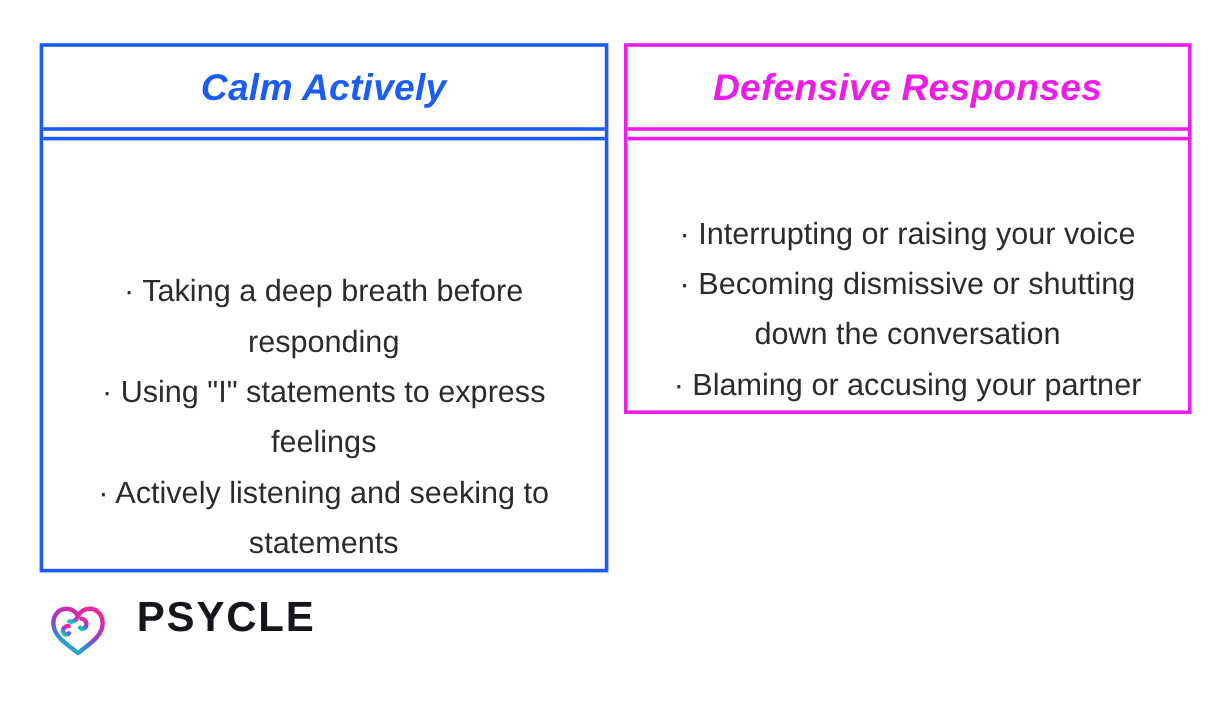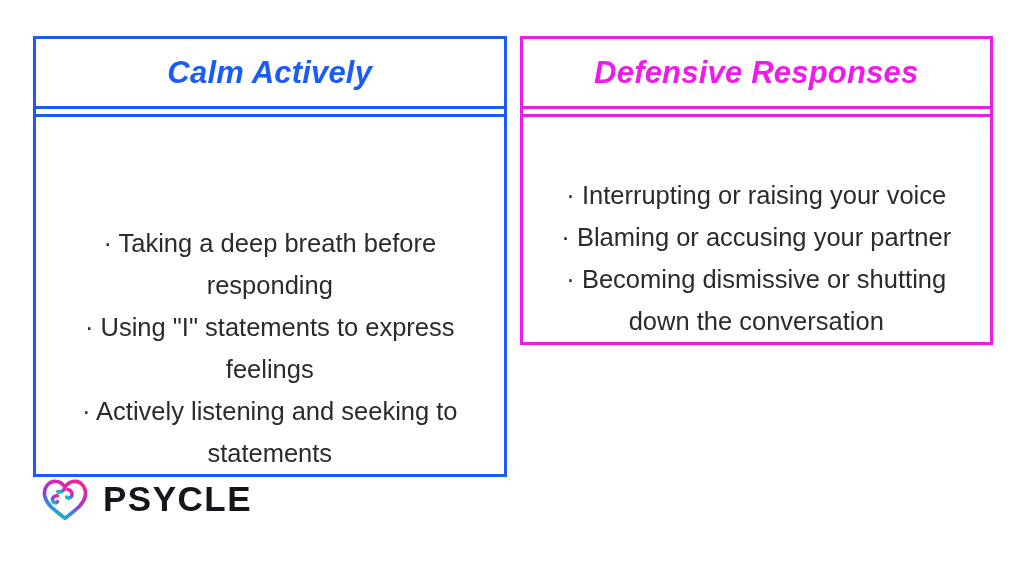--- a/index.html
+++ b/index.html
@@ -104,24 +104,24 @@
     font-size: 25.5px;
     line-height: 42px;
     text-align: center;
     letter-spacing: 0px;
   }
 
   
   .logo {
     position: absolute;
     left: 38px;
-    top: 471px;
-    display: flex;
-    align-items: center;
-    gap: 11px;
+    top: 497px;
+    display: flex;
+    align-items: flex-start;
+    gap: 22px;
   }
 
   .logo-mark {
     width: 54px;
     height: 54px;
     display: block;
   }
 
   .logo-word {
     font-size: 35px;
@@ -153,22 +153,22 @@
     </div>
 
     <div class="column col-defensive">
       <div class="col-head">
         <span class="col-head-title">Defensive Responses</span>
       </div>
       <div class="head-gap"></div>
       <div class="col-body">
         <ul class="bullet-list">
           <li class="bullet-item">· Interrupting or raising your voice</li>
+          <li class="bullet-item">· Becoming dismissive or shutting down the conversation</li>
           <li class="bullet-item">· Blaming or accusing your partner</li>
-          <li class="bullet-item">· Becoming dismissive or shutting down the conversation</li>
         </ul>
       </div>
     </div>
 
   </div>
 
   <div class="logo">
     <span>
       <svg class="logo-mark" viewBox="0 0 60 60" xmlns="http://www.w3.org/2000/svg">
         <defs>

